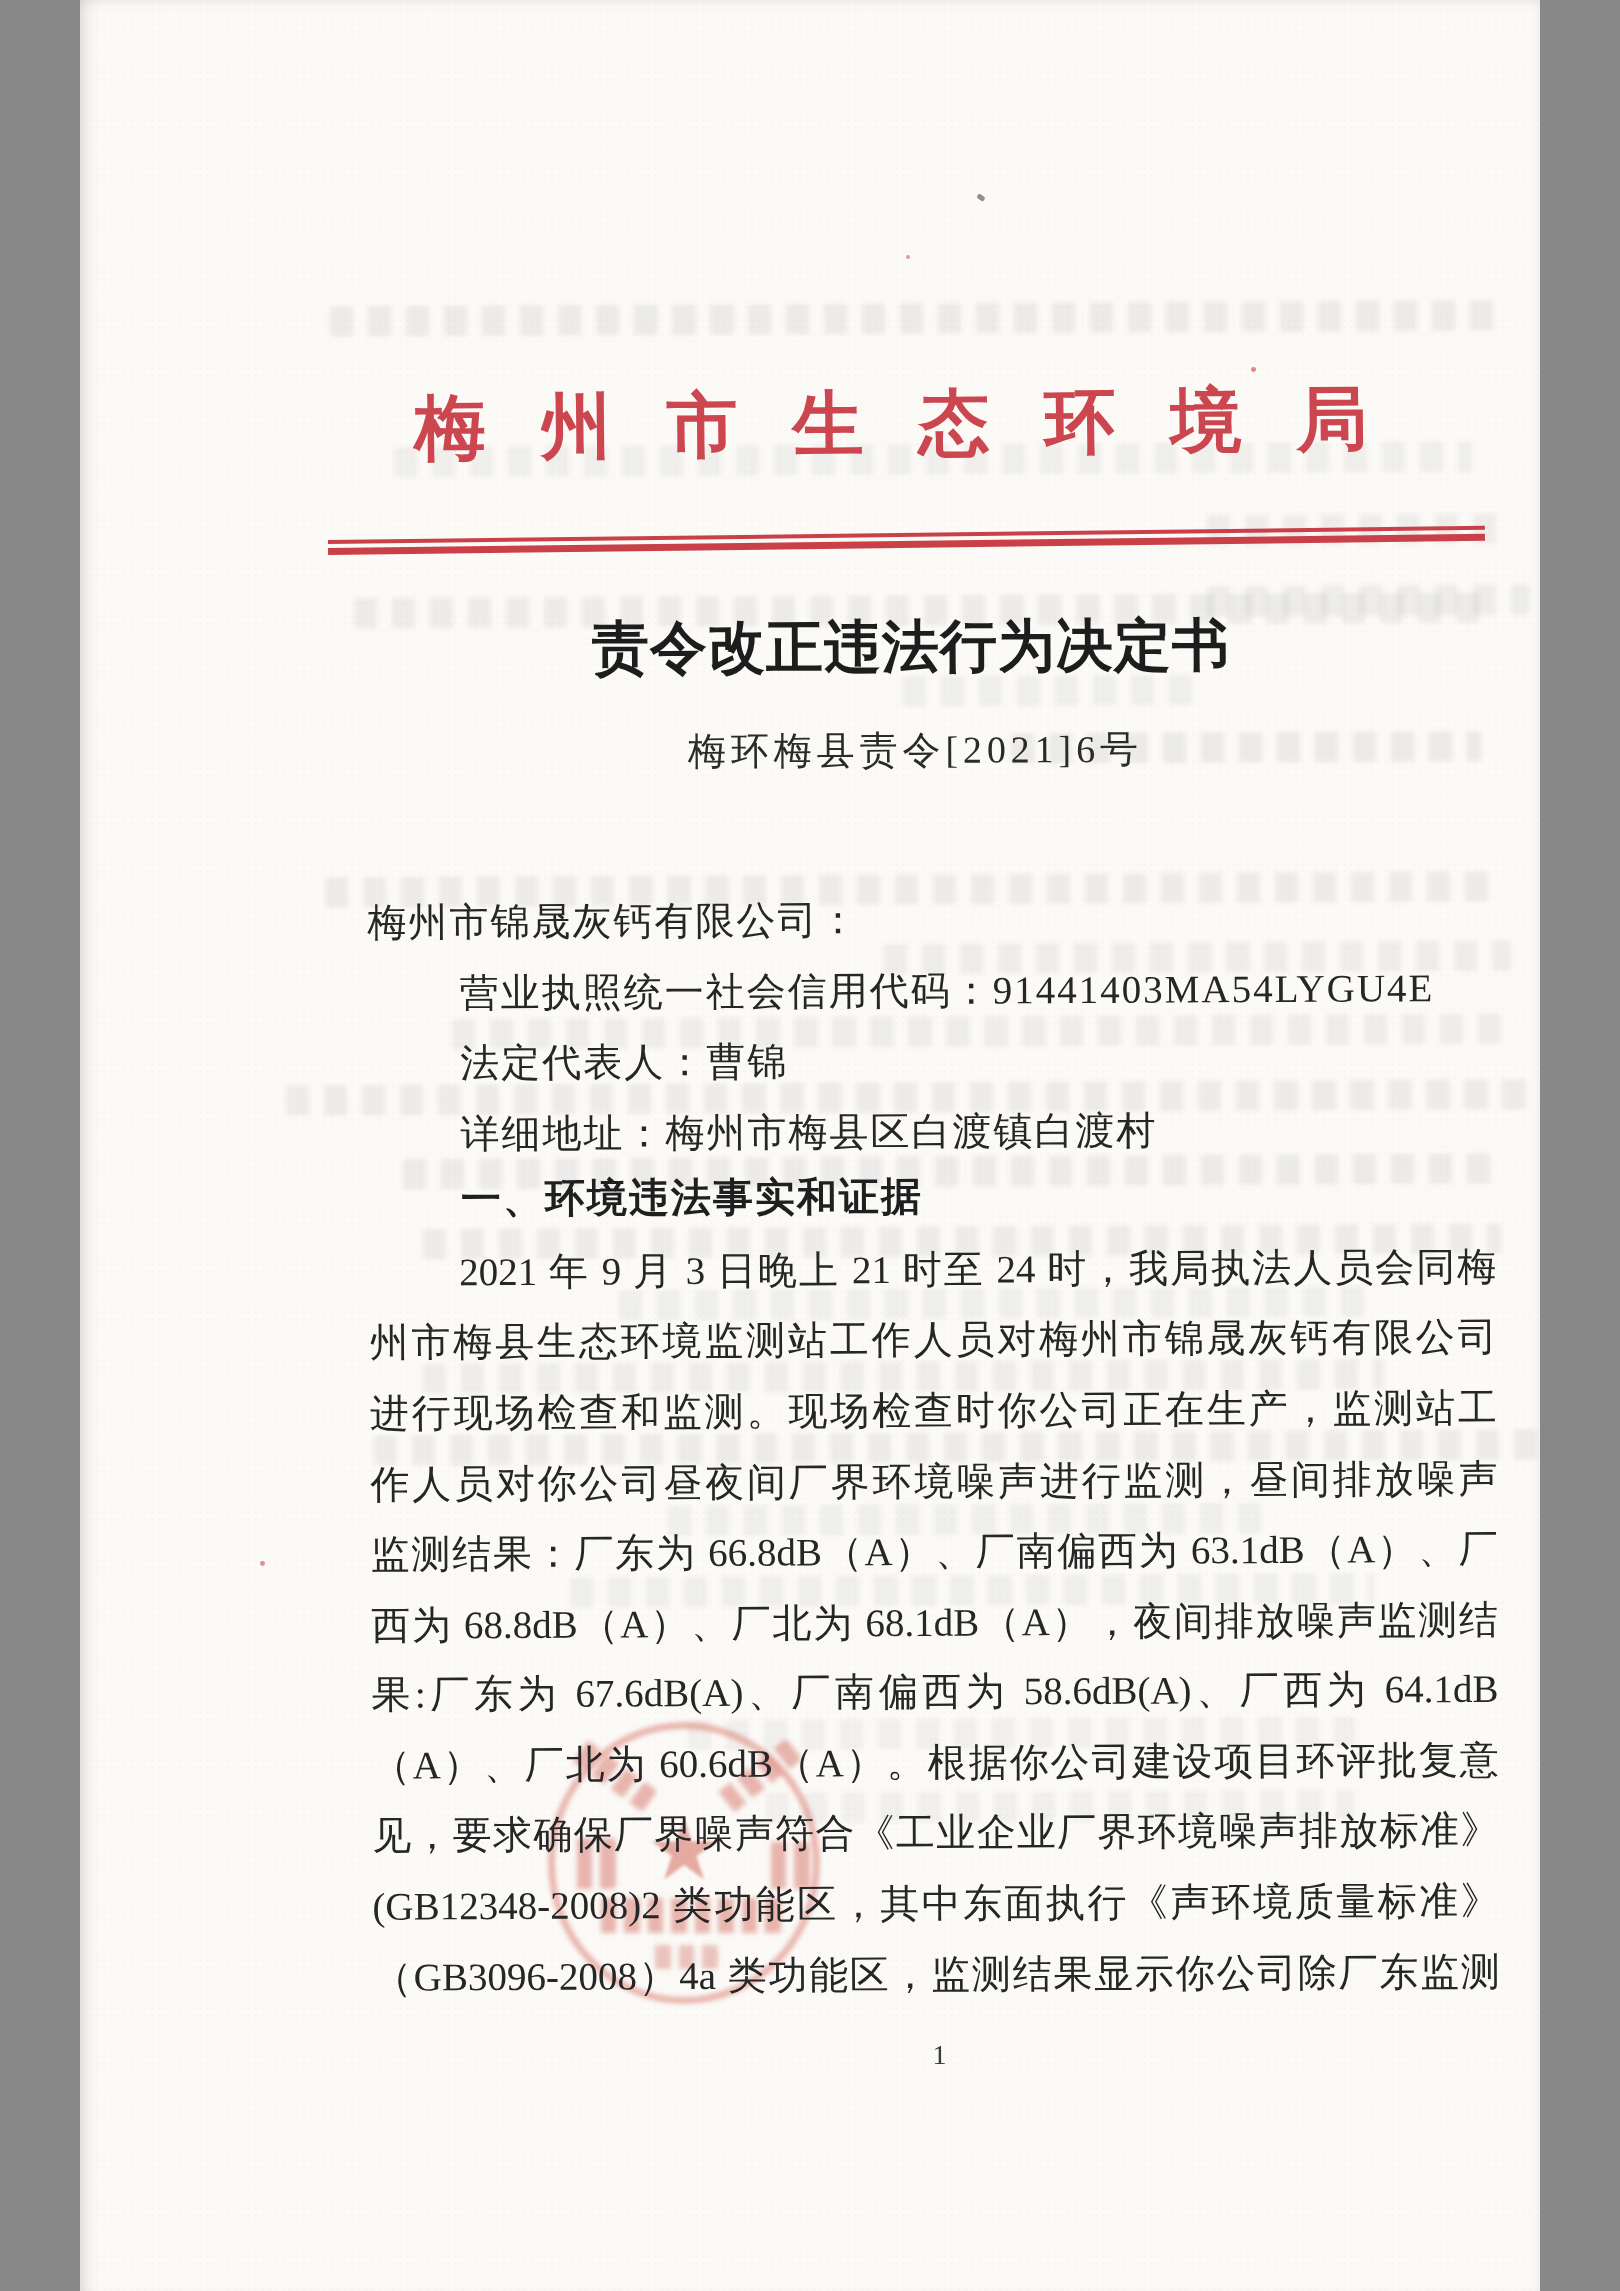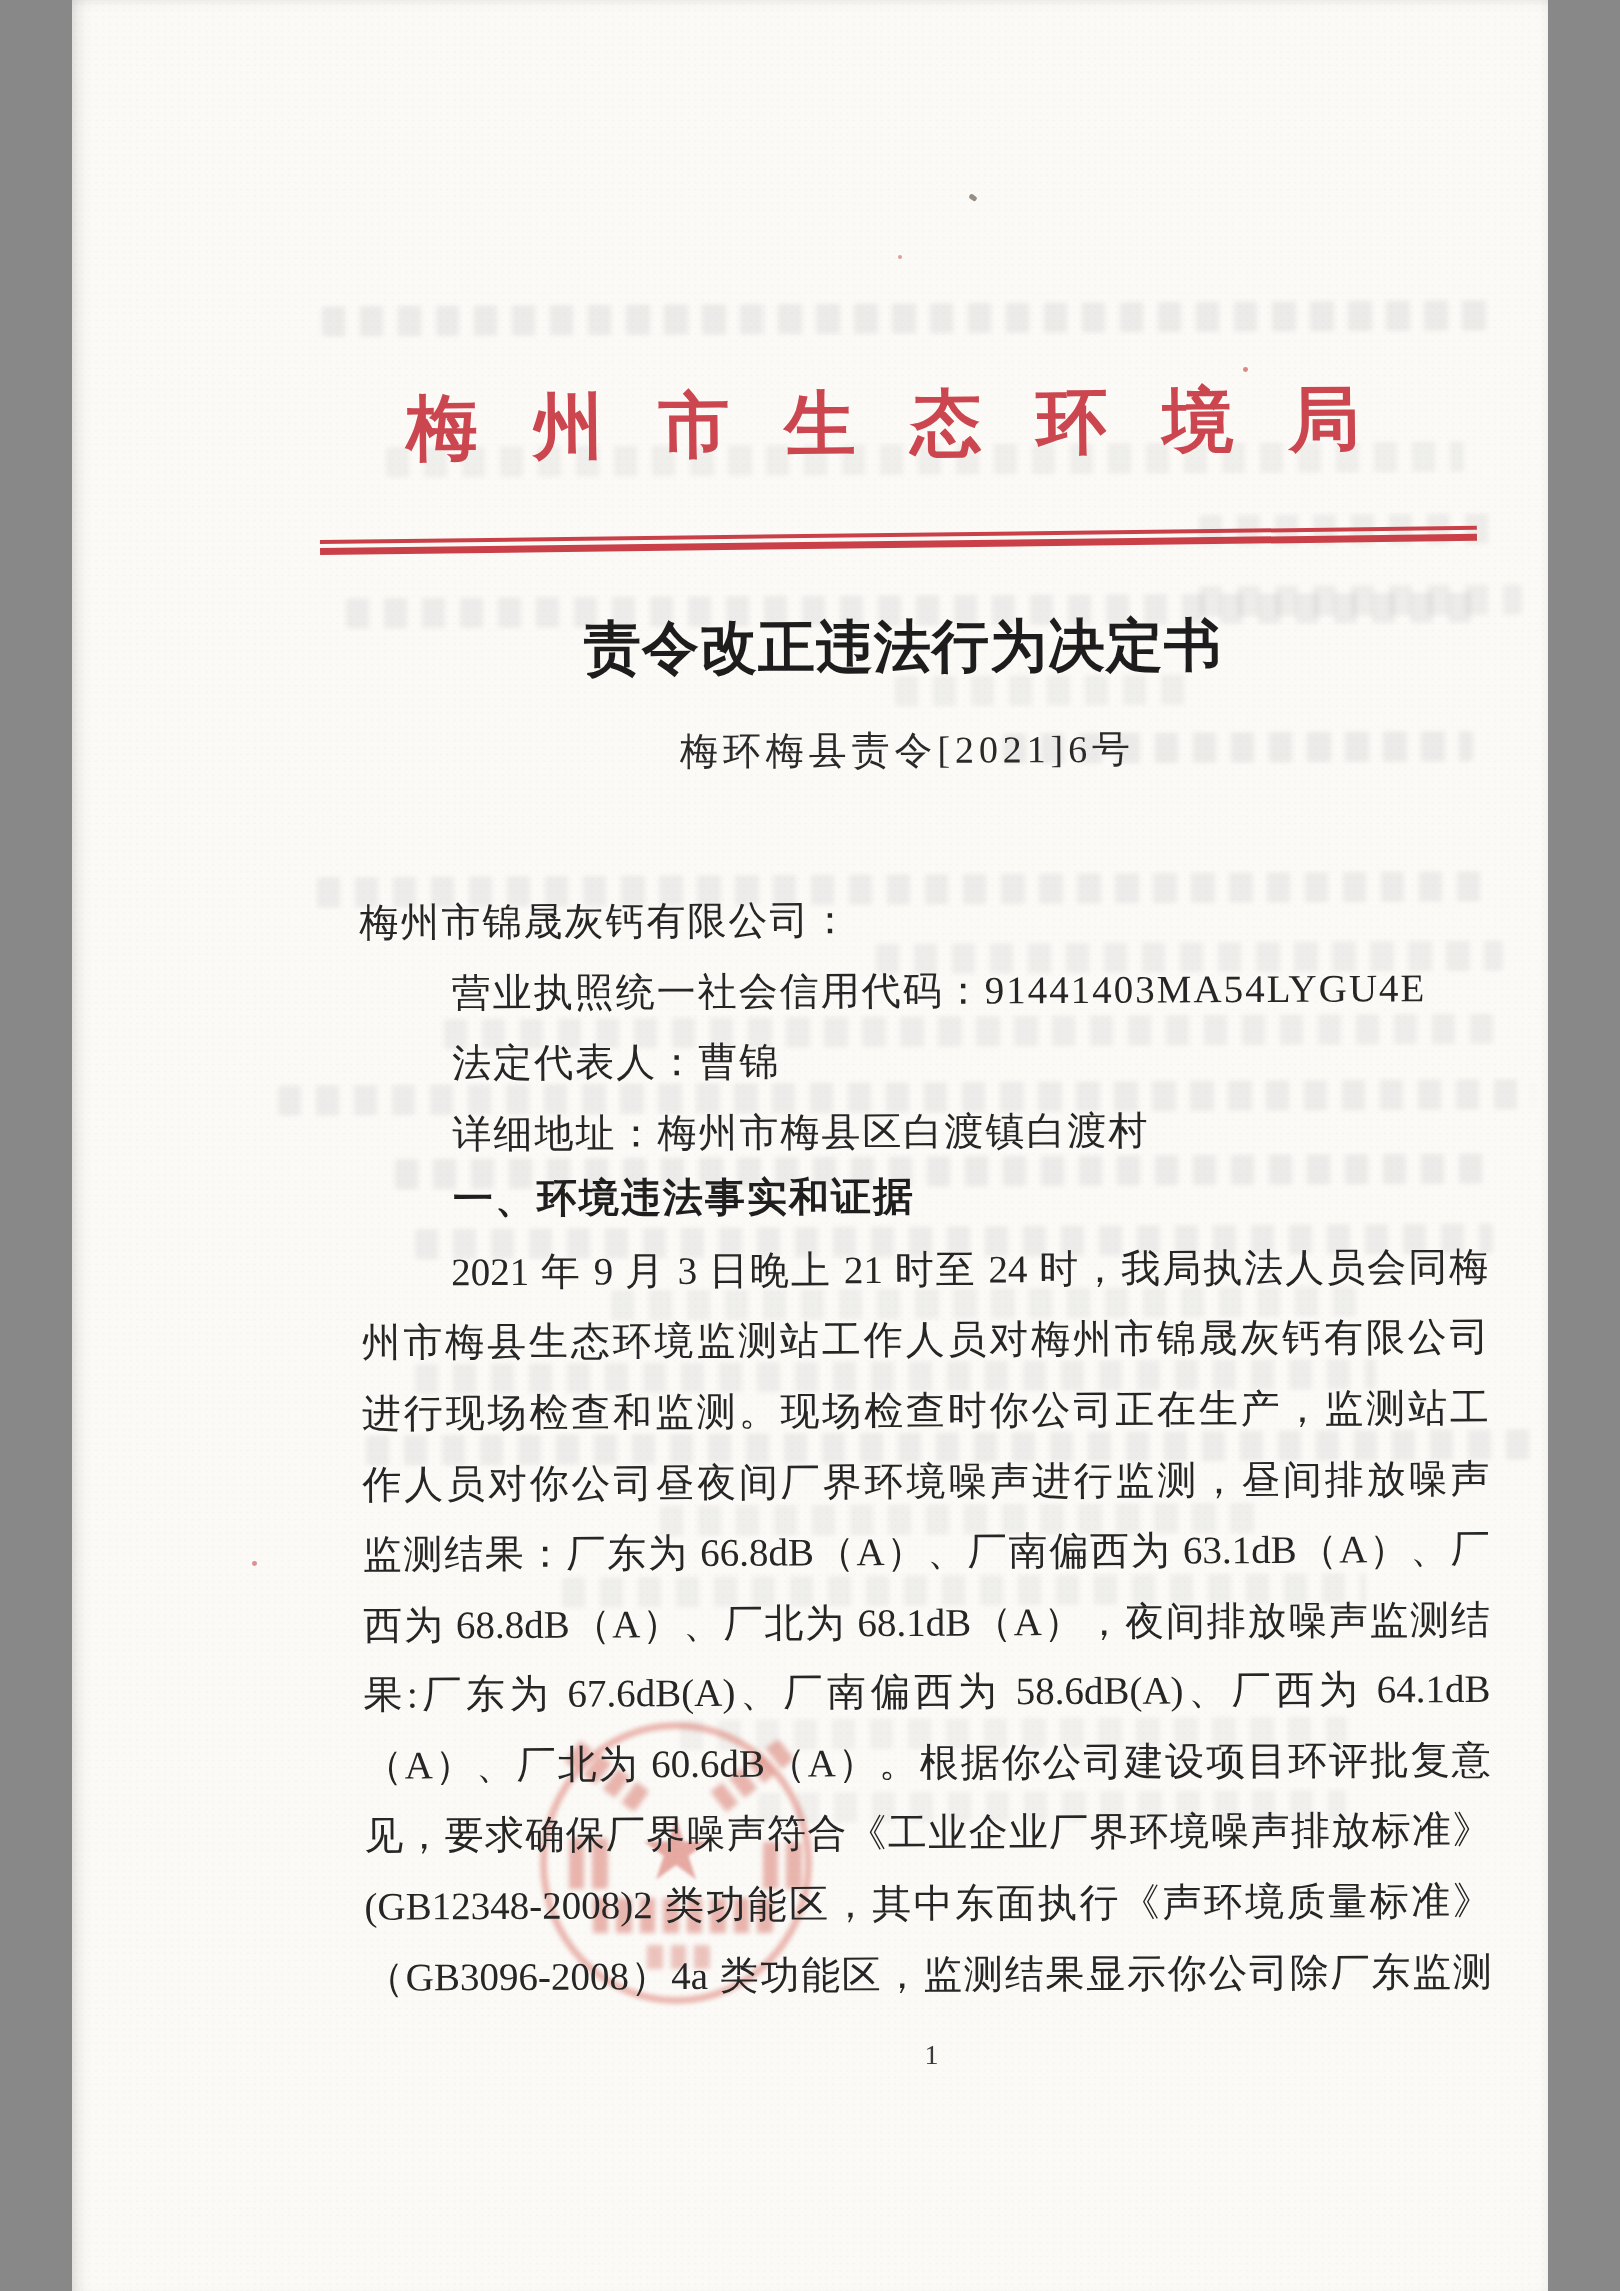--- a/index.html
+++ b/index.html
@@ -4,21 +4,20 @@
 <style>
   html,body{margin:0;padding:0;background:#888;}
   .page{
     position:relative;
     width:1460px;height:2292px;
     margin:0 auto;
     background:#fbfaf7;
     overflow:hidden;
     font-family:"Liberation Serif","DejaVu Serif",serif;
     box-shadow:inset 13.7px 0 19.6px -13.7px rgba(0,0,0,.20), inset -7.8px 0 13.7px -9.8px rgba(0,0,0,.08), inset 0 9.8px 15.7px -11.8px rgba(0,0,0,.10);
-    padding-left:16px;
   }
   .texture{
     position:absolute;inset:0;pointer-events:none;
     background-image:radial-gradient(rgba(60,55,50,.022) 1px, transparent 1.2px);
     background-size:6.9px 6.9px;
   }
   
   .ghost{
     position:absolute;height:33px;border-radius:3.9px;
     background:repeating-linear-gradient(90deg, rgba(105,105,108,.40) 0 23.5px, rgba(105,105,108,0) 23.5px 38px);

